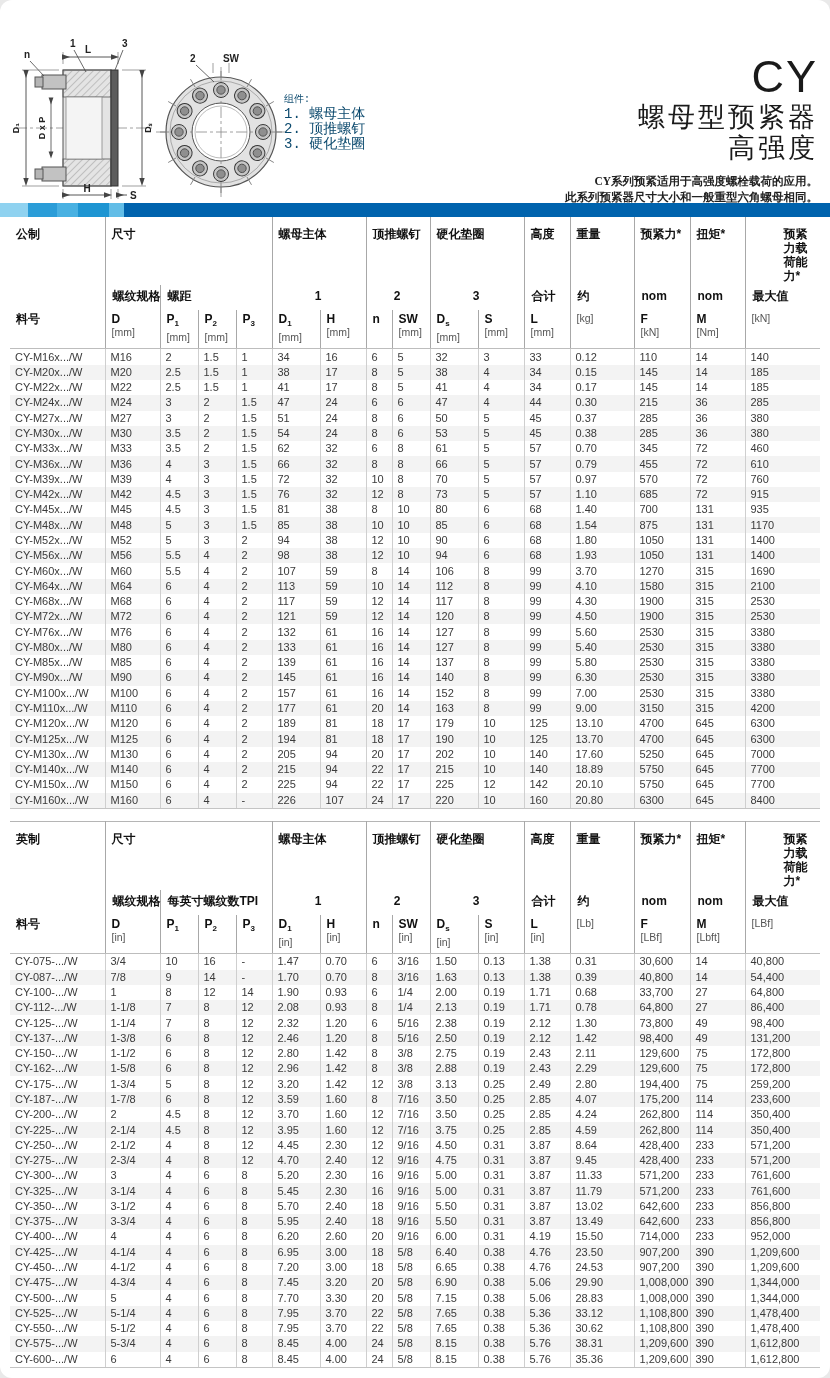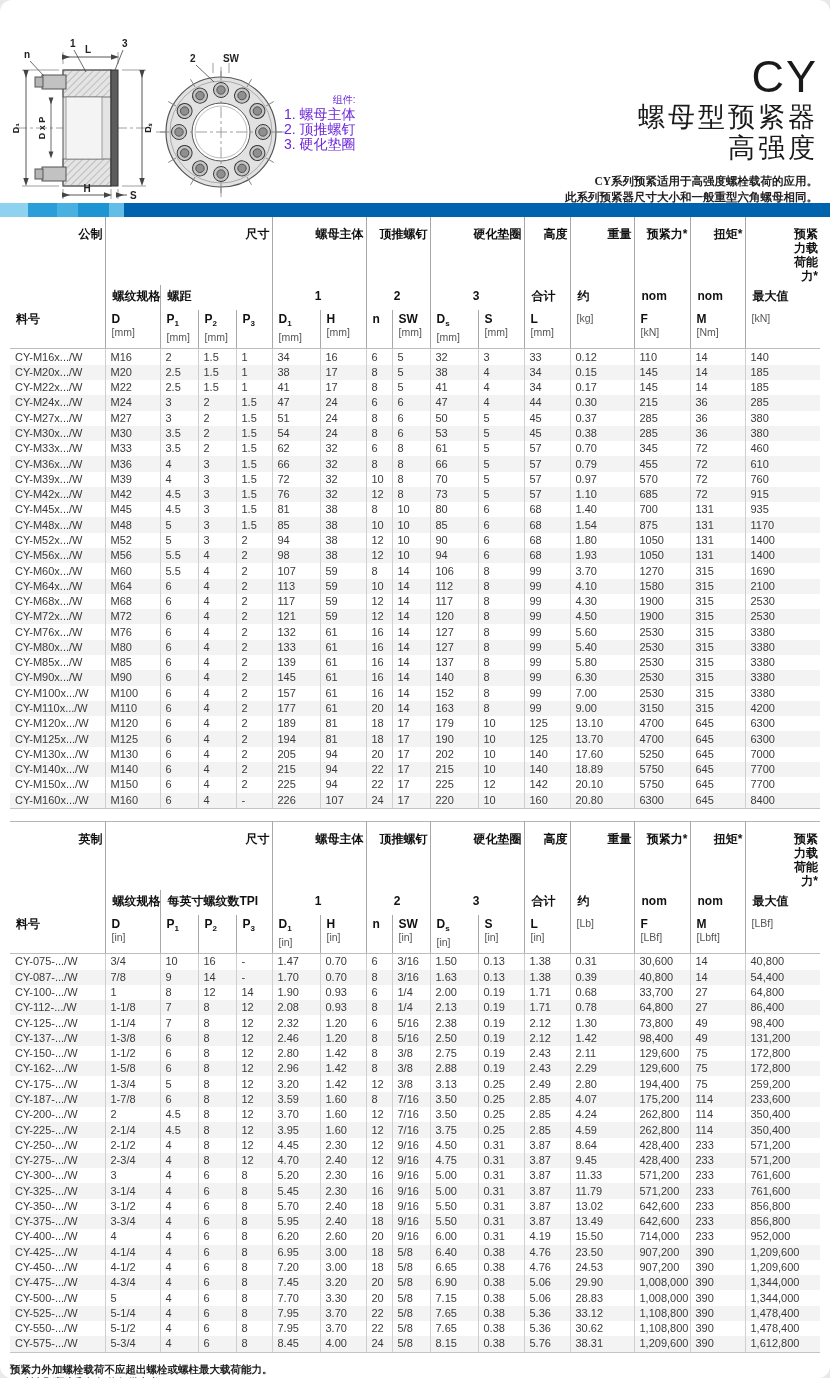--- a/index.html
+++ b/index.html
@@ -2,40 +2,40 @@
 <html><head>
 <meta charset="utf-8">
 <style>
   * { margin:0; padding:0; box-sizing:border-box; }
   body { background:#e9e9e9; font-family:"Liberation Sans", sans-serif; }
   .page { width:830px; height:1378px; background:#fff; border-radius:12px; overflow:hidden; position:relative; }
 
   
   .top-section { position:relative; height:203px; }
   .drawing { position:absolute; left:6px; top:16px; width:560px; height:185px; }
-  .legend { position:absolute; left:278px; top:76px; font-family:Liberation Sans, sans-serif; color:#6d28d9;text-align:right; }
+  .legend { position:absolute; left:278px; top:76px; font-family:Liberation Mono, monospace; color:#0c4a6e; }
   .legend-title { font-size:10px; line-height:15px; }
   .legend-item { font-size:14px; line-height:15px; }
 
   .title-block { position:absolute; top:54px; right:12px; text-align:right; color:#1a1a1a; }
   .product-code { font-size:45px; line-height:46px; font-weight:300; letter-spacing:2px; }
   .product-name { font-size:27px; line-height:31px; font-weight:400; letter-spacing:3px; margin-top:2px; }
   .product-grade { font-size:27px; line-height:31px; font-weight:400; letter-spacing:3px; }
   .desc { margin-top:9px; font-family:"Liberation Serif", serif; font-weight:bold; font-size:11.5px; line-height:16px; color:#222; }
 
   
   .accent-bar { height:14px; width:830px; display:flex; }
   .accent-bar > div { height:14px; flex:0 0 auto; }
 
   
   table.spec-table { border-collapse:collapse; table-layout:fixed; width:810px; margin:0 10px; }
   table.spec-table.imperial { margin-top:12px; border-top:1px solid #b5b5b5; }
   .spec-table th { text-align:left; vertical-align:top; font-weight:bold; color:#111; }
   .spec-table th:not(:first-child) { border-left:1px solid #a8a8a8; }
-  .spec-table .hrow0 th { padding:10px 2px 2px 6px; font-size:12px; line-height:14px;text-align:right; }
+  .spec-table .hrow0 th { padding:10px 2px 2px 6px; font-size:12px; line-height:14px; }
   .spec-table .hrow0 th:last-child .th-main { white-space:normal;margin-left:32px; }
   .spec-table .hrow1 th { padding:4px 2px 7px 7px; font-size:12px; line-height:14px; }
   .spec-table .hrow2 th { padding:2px 2px 4px 6px; border-bottom:1px solid #bdbdbd; }
   .spec-table th.center { text-align:center; padding-left:0; }
   .th-main { font-size:12px; line-height:14px; white-space:nowrap; }
   .th-main sub { font-size:8px; }
   .th-unit { font-size:10.5px; line-height:13px; font-weight:400; color:#555; white-space:nowrap; }
   .spec-table td { font-size:11px; line-height:13px; color:#3a3a3a; padding:1.2px 2px 1.1px 5px; white-space:nowrap; overflow:hidden; }
   .spec-table td:not(:first-child) { border-left:1px solid #cfcfcf; }
   .spec-table tbody tr:nth-child(even) { background:#f3f3f3; }
@@ -1501,20 +1501,38 @@
           <td>24</td>
           <td>5/8</td>
           <td>8.15</td>
           <td>0.38</td>
           <td>5.76</td>
           <td>38.31</td>
           <td>1,209,600</td>
           <td>390</td>
           <td>1,612,800</td>
         </tr>
+        <tr>
+          <td>CY-600-.../W</td>
+          <td>6</td>
+          <td>4</td>
+          <td>6</td>
+          <td>8</td>
+          <td>8.45</td>
+          <td>4.00</td>
+          <td>24</td>
+          <td>5/8</td>
+          <td>8.15</td>
+          <td>0.38</td>
+          <td>5.76</td>
+          <td>35.36</td>
+          <td>1,209,600</td>
+          <td>390</td>
+          <td>1,612,800</td>
+        </tr>
       </tbody>
     </table>
 
   <div class="footnotes">
       <div class="footnote-line">预紧力外加螺栓载荷不应超出螺栓或螺柱最大载荷能力。</div>
       <div class="footnote-line">* 所有预紧力和扭矩值仅供参考。</div>
       <div class="footnote-line">请联系您当地的洛帝牢办事处,以获得您所需的合适预紧力和扭矩参数设置应用的相关技术支持。</div>
       <div class="footnote-line">-可提供其它尺寸参数、螺距或每英寸螺纹数(TPI) 。</div>
       <div class="footnote-line">- 所列规格尺寸为典型值。</div>
     </div>

